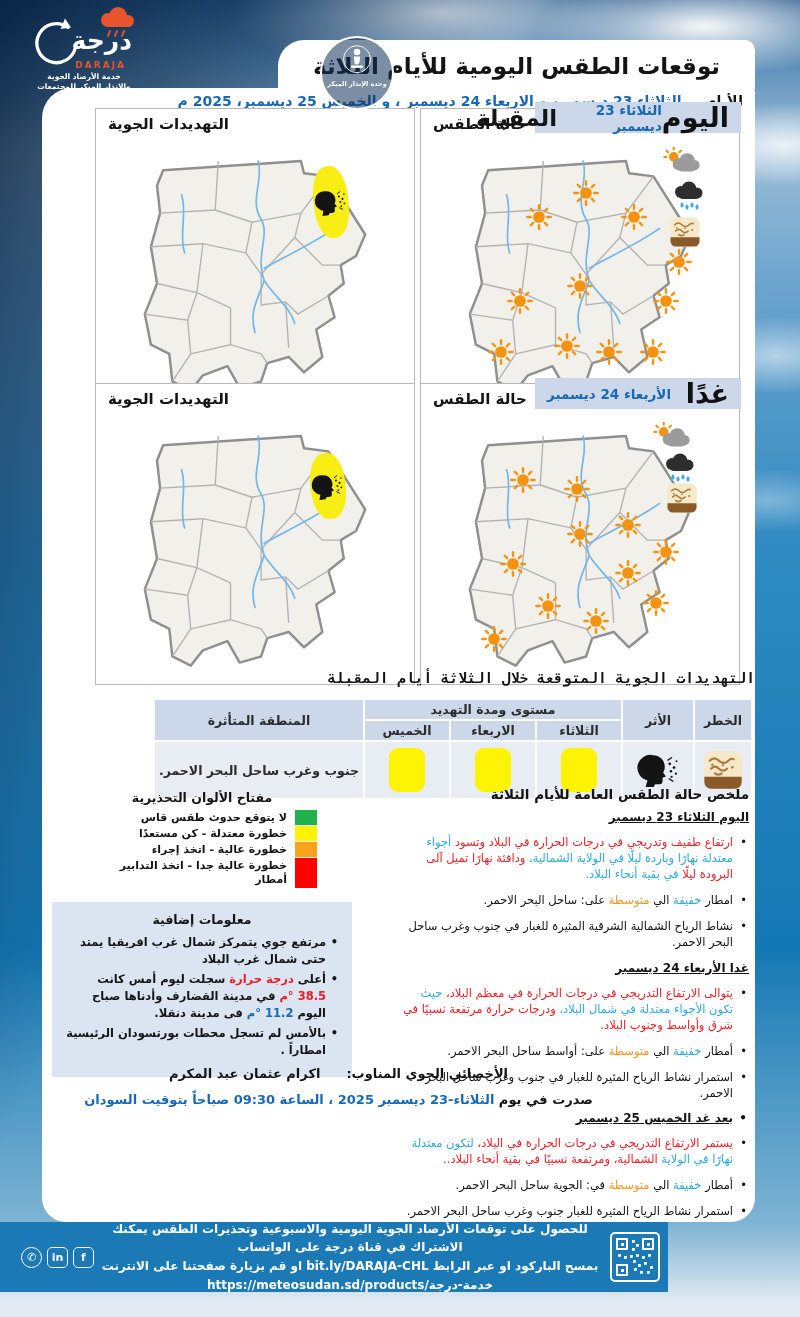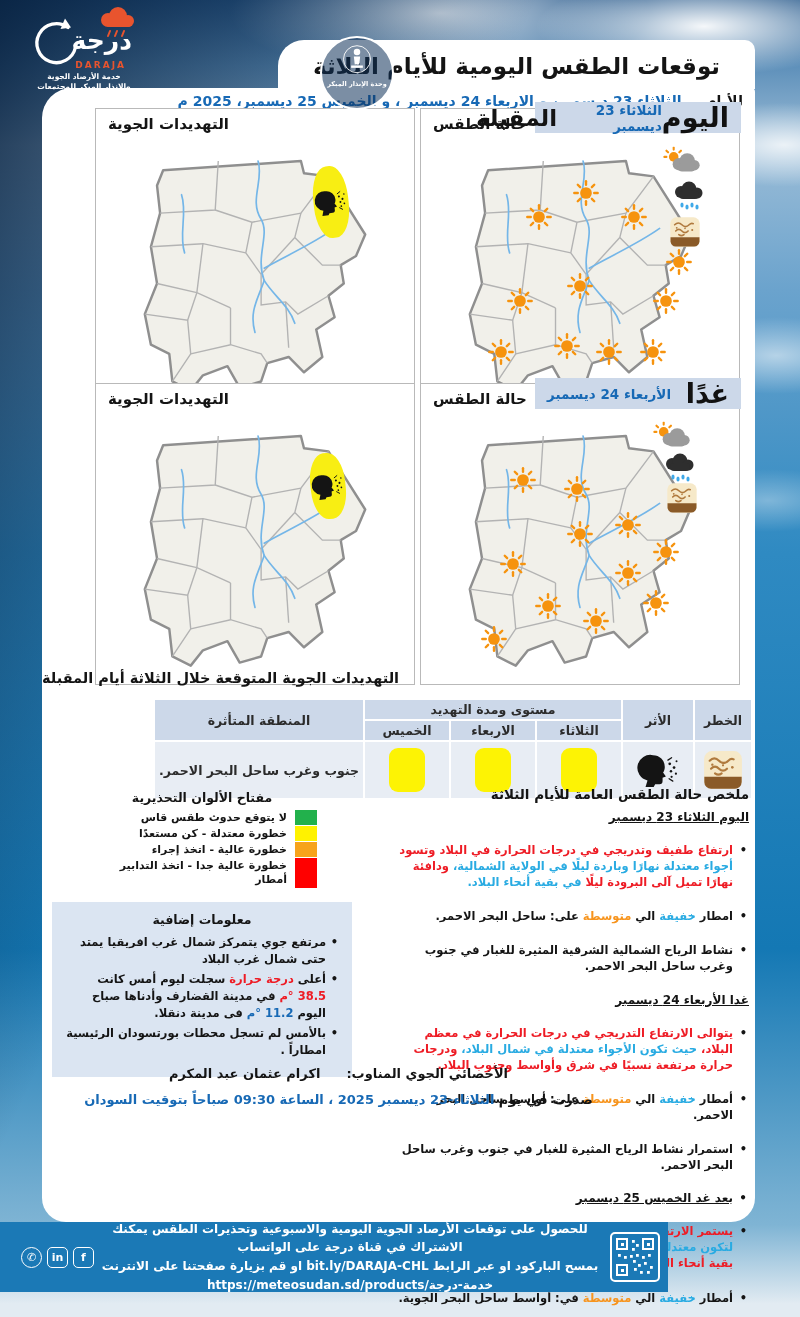--- a/index.html
+++ b/index.html
@@ -50,40 +50,40 @@
   .wicon svg{display:block;width:100%;height:100%;}
   .wicon-sun{width:26px;height:26px;}
   .wicon-cloud-sun{width:38px;height:27px;}
   .wicon-rain-cloud{width:34px;height:32px;}
   .wicon-dust{width:31px;height:31px;}
   .threat-blob{position:absolute;transform:translate(-50%,-50%) rotate(-6deg);background:#f8ee13;border-radius:45%;}
   .blob-icon{position:absolute;left:50%;top:50%;transform:translate(-50%,-50%);width:32px;height:27px;}
   .blob-icon svg{width:100%;height:100%;}
 
   
-  .table-title{position:absolute;top:582px;left:0;right:0;text-align:left;font-size:14.5px;font-weight:bold;color:#141414;}
+  .table-title{position:absolute;top:582px;left:0;right:0;text-align:right;font-size:14.5px;font-weight:bold;color:#141414;font-family:Liberation Mono, monospace;}
   .threats-table{position:absolute;top:610px;right:2px;left:48px;border-collapse:collapse;direction:rtl;}
   .threats-table th,.threats-table td{border:2px solid #fff;background:#ccd8e9;font-size:12.5px;font-weight:bold;
      color:#2b2b2b;text-align:center;padding:2px 4px;}
   .threats-table td{background:#e8edf4;}
   .threats-table .w-hazard{width:58px;} .threats-table .w-impact{width:72px;}
   .threats-table .w-day{width:86px;}
   .threats-table tbody td{height:58px;}
   .level-box{width:36px;height:44px;border-radius:9px;margin:2px auto;}
   .icon-cell svg{width:42px;height:40px;vertical-align:middle;}
   .area-cell{font-size:12.5px;}
 
   
   .summary{position:absolute;top:698px;right:6px;width:352px;text-align:right;color:#141414;}
   .summary-title{font-size:13.5px;font-weight:bold;margin-bottom:8px;}
   .section-h{font-size:12px;font-weight:bold;text-decoration:underline;margin:5px 0 2px;}
   .section-h.bulleted{padding-right:16px;position:relative;}
   .section-h.bulleted::before{content:"•";position:absolute;right:2px;text-decoration:none;}
   .summary ul,.infobox ul{margin:0;padding:0;list-style:none;}
-  .summary li{font-size:11.5px;font-weight:bold;line-height:1.4;margin:18px 0;padding-right:16px;position:relative;}
+  .summary li{font-size:11.5px;font-weight:normal;line-height:1.4;margin:10px 0;padding-right:16px;position:relative;}
   .summary li::before{content:"•";position:absolute;right:2px;}
   .seg-dark{color:#141414;} .seg-red{color:#ee1c25;} .seg-cyan{color:#29abe2;}
   .seg-orange{color:#f7941d;} .seg-blue{color:#1769b5;}
 
   
   .leftcol{position:absolute;top:702px;left:10px;width:300px;}
   .ckey{width:230px;margin:0 auto;}
   .ckey-title{text-align:center;font-size:12.5px;font-weight:bold;margin-bottom:5px;color:#141414;}
   .ckey-row{display:flex;align-items:center;margin:1px 0;}
   .swatch{flex:0 0 22px;height:15px;margin-left:8px;}
@@ -771,21 +771,21 @@
           </ul>
           <div class="section-h">غدا الأربعاء 24 ديسمبر</div>
           <ul>
             <li><span class="seg-red">يتوالى الارتفاع التدريجي في درجات الحرارة في معظم البلاد،</span><span class="seg-cyan"> حيث تكون الأجواء معتدلة في شمال البلاد،</span><span class="seg-red"> ودرجات حرارة مرتفعة نسبيًا في شرق وأواسط وجنوب البلاد.</span></li>
             <li><span class="seg-dark">أمطار  </span><span class="seg-cyan">خفيفة</span><span class="seg-dark"> الي </span><span class="seg-orange">متوسطة</span><span class="seg-dark"> على: أواسط ساحل البحر الاحمر.</span></li>
             <li><span class="seg-dark">استمرار نشاط الرياح المثيرة للغبار في جنوب وغرب ساحل البحر الاحمر.</span></li>
           </ul>
           <div class="section-h bulleted">بعد غد الخميس 25 ديسمبر</div>
           <ul>
             <li><span class="seg-red">يستمر الارتفاع التدريجي في درجات الحرارة في البلاد، </span><span class="seg-cyan">لتكون معتدلة نهارًا في الولاية </span><span class="seg-red">الشمالية، ومرتفعة نسبيًا في بقية أنحاء البلاد..</span></li>
-            <li><span class="seg-dark">أمطار  </span><span class="seg-cyan">خفيفة</span><span class="seg-dark"> الي </span><span class="seg-orange">متوسطة</span><span class="seg-dark"> في: أواسط ساحل البحر الجوية.</span></li>
+            <li><span class="seg-dark">أمطار  </span><span class="seg-cyan">خفيفة</span><span class="seg-dark"> الي </span><span class="seg-orange">متوسطة</span><span class="seg-dark"> في: الجوية ساحل البحر الاحمر.</span></li>
             <li><span class="seg-dark">استمرار نشاط الرياح المثيرة للغبار جنوب وغرب ساحل البحر الاحمر.</span></li>
           </ul>
         </div>
     </div>
 
     <div class="leftcol">
       <div class="ckey">
         <div class="ckey-title">مفتاح الألوان التحذيرية</div>
         <div>
             <div class="ckey-row">

